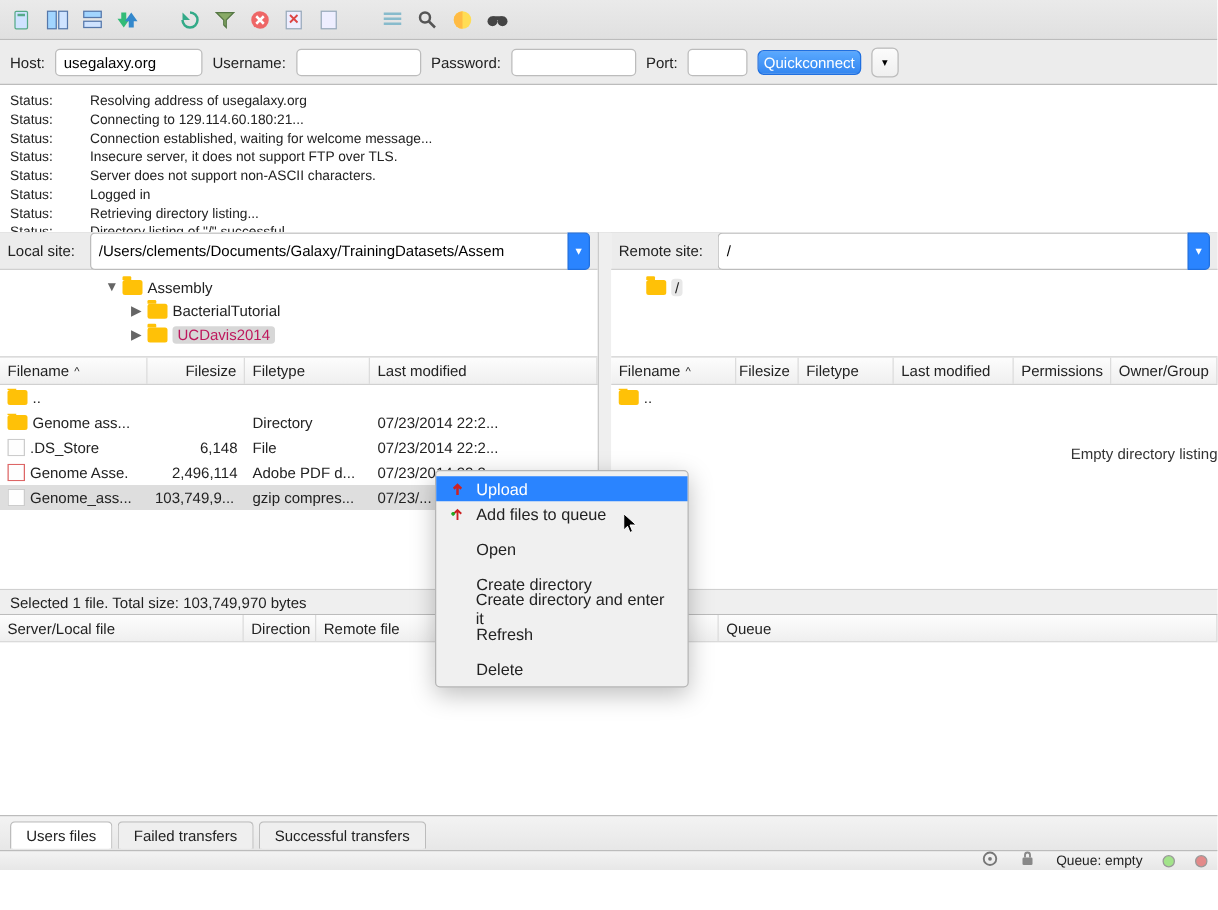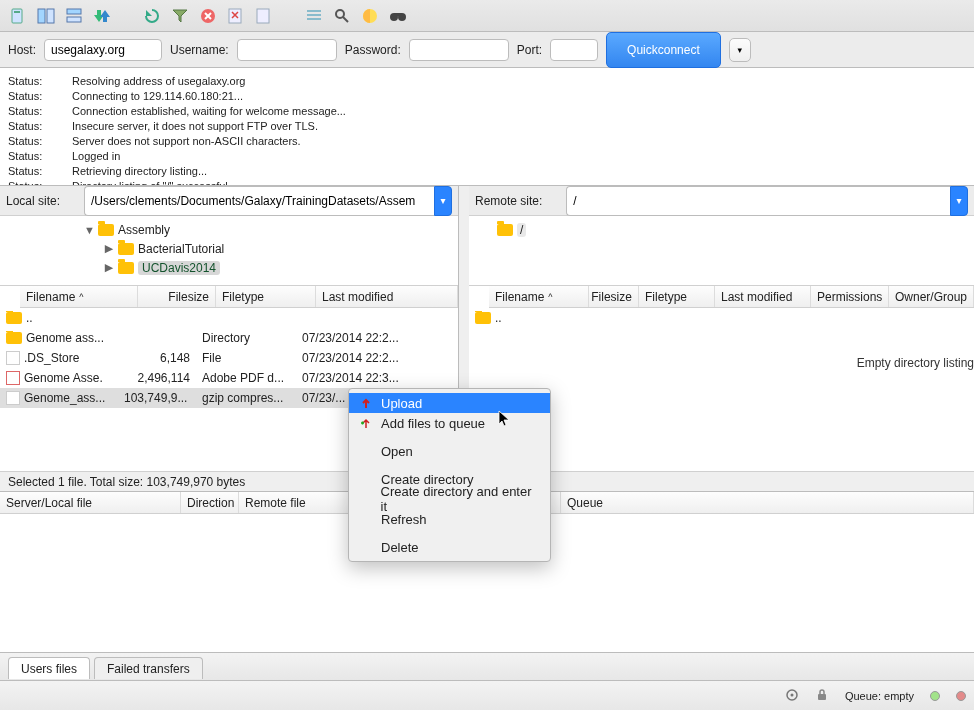--- a/index.html
+++ b/index.html
@@ -40,26 +40,26 @@
   .quickbar label { font-size: 12px; color: #222; }
   .quickbar input[type="text"], .quickbar input[type="password"] {
     height: 22px;
     border: 1px solid #bcbcbc;
     border-radius: 4px;
     padding: 0 6px;
     font-size: 12px;
     background: #fff;
   }
   .btn-quick {
-    height: 36px;
+    height: 20px;
     background: linear-gradient(#5aa9ff, #3386f0);
     color: #fff;
     border: 1px solid #1f6fe0;
     border-radius: 5px;
-    padding: 0 20px;
+    padding: 0 4px;
     font-size: 12px;
     cursor: pointer;
   }
   .btn-picker {
     width: 22px; height: 24px;
     background: linear-gradient(#fcfcfc, #efefef);
     border: 1px solid #bcbcbc;
     border-radius: 5px;
     cursor: pointer;
     display: flex; align-items: center; justify-content: center;
@@ -83,21 +83,21 @@
     display: flex;
     border-bottom: 1px solid #bcbcbc;
     position: relative;
   }
   .pane { flex: 1 1 0; display: flex; flex-direction: column; position: relative; }
   .pane.left { border-right: 1px solid #bcbcbc; }
   .pathbar {
     height: 30px;
     background: #ececec;
     border-bottom: 1px solid #d0d0d0;
-    display: flex; align-items: center; gap: 24px;
+    display: flex; align-items: center; gap: 12px;
     padding: 0 6px;
     justify-content: space-between;
   }
   .pathbar label { white-space: nowrap; font-size: 12px; }
   .combo {
     flex: 1;
     display: flex;
     height: 30px;
   }
   .combo input {
@@ -124,31 +124,30 @@
     height: 70px;
     overflow: auto;
     background: #fff;
     border-bottom: 1px solid #d0d0d0;
     padding: 4px 4px;
     font-size: 12px;
     position: relative;
   }
   .tree-row { display: flex; align-items: center; height: 19px; gap: 4px; }
   .tree-row .tog { width: 10px; text-align: center; color: #666; font-size: 11px; cursor: pointer; }
-  .tree-row.sel .folder-label { background: #d7d7d7; border-radius: 3px; padding: 0 4px; color: #14532d; }
+  .tree-row.sel .folder-label { background: #d7d7d7; border-radius: 3px; padding: 0 4px; color: #be185d; }
   .folder-ic { width: 16px; height: 12px; background: #ffc107; border-radius: 2px; position: relative; }
   .folder-ic::before { content: ""; position: absolute; top: -3px; left: 0; width: 7px; height: 3px; background: #ffc107; border-radius: 1px 1px 0 0; }
 
   .listhead {
     height: 22px;
     background: linear-gradient(#fdfdfd, #efefef);
     border-bottom: 1px solid #d0d0d0;
     display: flex;
     font-size: 12px;
-    margin-left: 20px;
   }
   .listhead .col {
     display: flex; align-items: center;
     padding: 0 6px;
     border-right: 1px solid #dcdcdc;
   }
   .listhead .sortmark { font-size: 9px; margin-left: 4px; }
   .list { flex: 1; overflow: auto; background: #fff; position: relative; }
   .row { display: flex; align-items: center; height: 20px; font-size: 12px; }
   .row .cell { display: flex; align-items: center; padding: 0 6px; overflow: hidden; white-space: nowrap; text-overflow: ellipsis; }
@@ -198,39 +197,39 @@
     border-radius: 4px 4px 0 0;
     background: #efefef;
     display: flex; align-items: center;
     font-size: 12px;
     cursor: pointer;
   }
   .tab.active { background: #fff; }
 
   
   .status-strip {
-    height: 30px;
+    height: 16px;
     background: linear-gradient(#f3f3f3, #e7e7e7);
     border-top: 1px solid #bcbcbc;
     display: flex;
     align-items: center;
     justify-content: flex-end;
     gap: 16px;
     padding: 0 8px;
     font-size: 11px;
   }
   .led { width: 10px; height: 10px; border-radius: 50%; border: 1px solid #999; }
   .led.green { background: #a2e38a; }
   .led.red { background: #e38a8a; }
 
   
   .context-menu {
     position: absolute;
     left: 348px;
-    top: 388px;
+    top: 376px;
     width: 203px;
     background: #f0f0f0;
     border: 1px solid #b5b5b5;
     border-radius: 4px;
     box-shadow: 0 6px 20px rgba(0,0,0,0.25);
     padding: 4px 0;
     font-size: 13px;
     z-index: 100;
   }
   .context-menu .mi {
@@ -560,38 +559,39 @@
       <div style="text-align:right; margin-top:28px; color:#333">Empty directory listing</div>
     </div>
     <div class="statusline">
       <span>y.</span>
     </div>
   </div>
 
 </div>
 
 <div class="xferhead">
-  <div class="col" style="width:181px">
+  <div class="col" style="width:195px">
       <span>Server/Local file</span>
     </div>
   <div class="col" style="width:58px">
       <span>Direction</span>
     </div>
   <div class="col" style="width:322px">
       <span>Remote file</span>
     </div>
   <div class="col" style="flex:1">
       <span>Queue</span>
     </div>
 </div>
 <div class="xferbody"></div>
 
 <div class="bottom-tabs">
   <div class="tab active">Users files</div>
   <div class="tab">Failed transfers</div>
+  <div class="tab">Successful transfers</div>
 </div>
 
 <div class="status-strip">
   <span><svg width="14" height="14" viewBox="0 0 14 14">
         <circle cx="7" cy="7" r="5" fill="none" stroke="#777" stroke-width="1.5"></circle>
         <circle cx="7" cy="7" r="1.5" fill="#777"></circle>
       </svg></span>
   <span><svg width="14" height="14" viewBox="0 0 14 14">
         <rect x="3" y="6" width="8" height="6" rx="1" fill="#888"></rect>
         <path d="M5 6 V4 a2 2 0 0 1 4 0 V6" fill="none" stroke="#888" stroke-width="1.5"></path>

